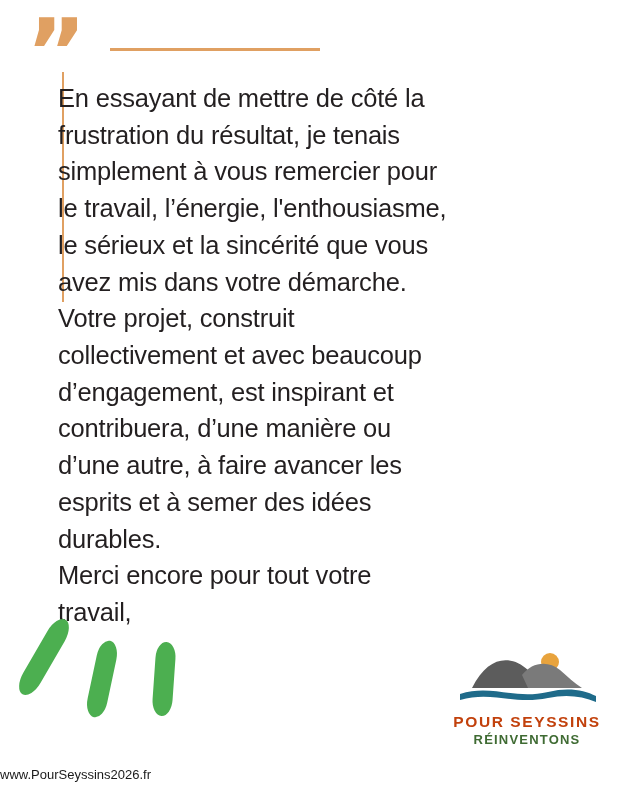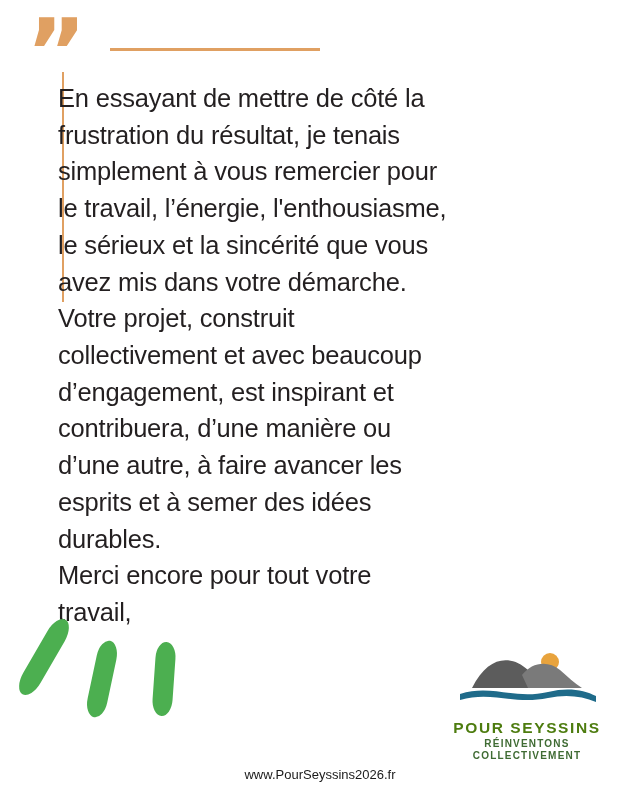--- a/index.html
+++ b/index.html
@@ -104,21 +104,21 @@
     top: 20px;
     transform: rotate(4deg);
   }
 
   
   .website {
     position: absolute;
     left: 0;
     right: 0;
     bottom: 18px;
-    text-align: center;
+    text-align: left;
     font-size: 13px;
     color: #1a1a1a;
     font-family: "Liberation Sans", sans-serif;
   }
 
   
   .logo {
     position: absolute;
     right: 22px;
     bottom: 44px;
@@ -129,26 +129,26 @@
   .logo-art {
     position: relative;
     width: 182px;
     height: 58px;
     margin: 0 auto;
   }
   .logo-title {
     font-size: 15.5px;
     font-weight: 700;
     letter-spacing: 1.6px;
-    color: #4d7c0f;
-    font-family: "Liberation Sans", sans-serif;
-    margin-top: 13px;
+    color: #c2410c;
+    font-family: "Liberation Sans", sans-serif;
+    margin-top: 7px;
   }
   .logo-sub {
-    font-size: 10px;
+    font-size: 13px;
     font-weight: 700;
     letter-spacing: 1.2px;
     color: #3f6b33;
     line-height: 1.18;
     font-family: "Liberation Sans", sans-serif;
     margin-top: 1px;
   }
   .logo-sub div { display: block; }
 </style>
 </head>
@@ -190,17 +190,16 @@
       <svg width="182" height="58" viewBox="0 0 182 58" xmlns="http://www.w3.org/2000/svg">
         <circle cx="114" cy="14" r="9" fill="#e8a33d"></circle>
         <path d="M36 40 C52 8, 74 6, 92 22 C104 33, 112 38, 124 40 Z" fill="#5c5c5c"></path>
         <path d="M86 27 C96 14, 112 12, 124 22 C132 29, 138 35, 146 40 L92 40 Z" fill="#7a7a7a"></path>
         <path d="M24 46 C56 36, 78 52, 112 44 C132 39, 148 42, 160 48 L160 54 C146 48, 130 46, 112 50 C78 57, 56 43, 24 52 Z" fill="#1f6b8a"></path>
       </svg>
     </div>
     <div class="logo-title">POUR SEYSSINS</div>
     <div class="logo-sub">
       <div>RÉINVENTONS</div>
-      <div>COLLECTIVEMENT</div>
     </div>
   </div>
 
 </div>
 
 </body></html>

